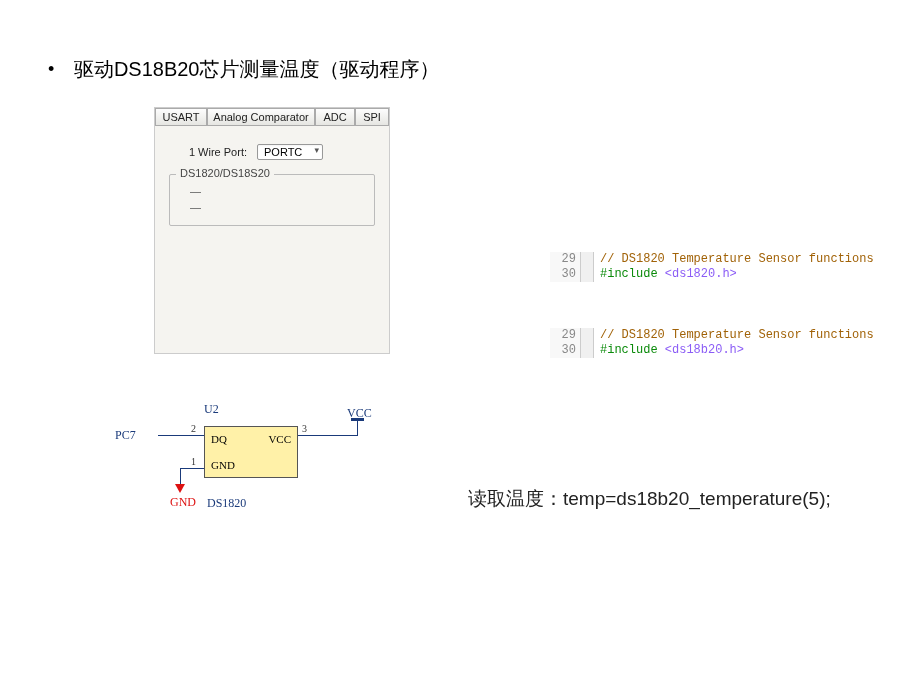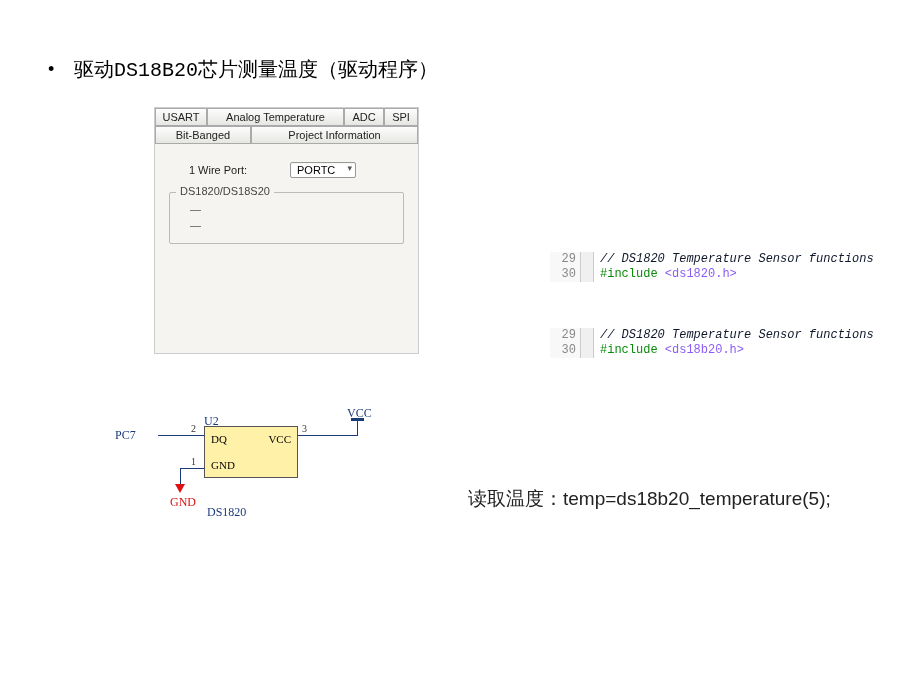--- a/index.html
+++ b/index.html
@@ -21,27 +21,26 @@
   }
   .bullet {
     display: inline-block;
     vertical-align: middle;
     margin-right: 14px;
     font-size: 18px;
   }
   .bullet-text {
     display: inline-block;
     vertical-align: middle;
-    font-family: Liberation Mono, monospace;
   }
   .config-panel {
     position: absolute;
     top: 107px;
     left: 154px;
-    width: 265px;
+    width: 236px;
     height: 247px;
     border: 1px solid #ccc;
     background: #f5f4f0;
     box-sizing: border-box;
     overflow: hidden;
   }
   .tabrow {
     display: flex;
     width: 100%;
     font-size: 11px;
@@ -63,21 +62,20 @@
     z-index: 2;
   }
   .panel-body {
     padding: 18px 14px 8px 14px;
     font-size: 11px;
   }
   .field-row {
     display: flex;
     align-items: center;
     margin-bottom: 14px;
-    gap: 33px;
   }
   .field-label {
     width: 78px;
     text-align: right;
     margin-right: 10px;
     color: #222;
   }
   .select-box {
     border: 1px solid #999;
     background: #fff;
@@ -136,21 +134,21 @@
   .gutter {
     width: 12px;
     border-right: 1px solid #ccc;
     background:#f0f0f0;
   }
   .code {
     padding-left: 6px;
     white-space: pre;
     background:#fff;
   }
-  .c-comment { color: #0f172a; font-style: italic; }
+  .c-comment { color: #a16207; }
   .c-include { color: #0a8a0a; text-align: center; }
   .c-angle   { color: #8b5cf6; }
 
   
   .schematic {
     position: absolute;
     top: 402px;
     left: 100px;
     width: 280px;
     height: 115px;
@@ -194,27 +192,23 @@
 <body>
 
 <div class="bullet-line">
   <span class="bullet">•</span>
   <span class="bullet-text">驱动DS18B20芯片测量温度（驱动程序）</span>
 </div>
 
 <div class="config-panel">
   <div class="tabrow">
     <div class="tab" style="flex:0 0 52px">USART</div>
-    <div class="tab" style="flex:1">Analog Temperature</div>
+    <div class="tab" style="flex:1">Analog Comparator</div>
     <div class="tab" style="flex:0 0 40px">ADC</div>
     <div class="tab" style="flex:0 0 34px">SPI</div>
-  </div>
-  <div class="tabrow">
-    <div class="tab" style="flex:0 0 96px">Bit-Banged</div>
-    <div class="tab" style="flex:1">Project Information</div>
   </div>
 
   <div class="panel-body">
     <div class="field-row">
       <div class="field-label">1 Wire Port:</div>
       <div class="select-box">PORTC</div>
     </div>
     <div class="groupbox">
       <span class="groupbox-title">DS1820/DS18S20</span>
       <div class="groupbox-line">—</div>
@@ -250,25 +244,25 @@
 </div>
 
 <div class="schematic">
 
   <div class="chip">
     <span class="chip-pin" style="left:6px; top:6px;">DQ</span>
     <span class="chip-pin" style="right:6px; top:6px;">VCC</span>
     <span class="chip-pin" style="left:6px; bottom:6px;">GND</span>
   </div>
 
-  <div class="label-s" style="left:104px; top:12px; color:#1a3a7a;">U2</div>
+  <div class="label-s" style="left:104px; top:0; color:#1a3a7a;">U2</div>
   <div class="label-s" style="left:15px; top:26px; color:#1a3a7a;">PC7</div>
   <div class="label-s" style="left:247px; top:4px; color:#1a3a7a;">VCC</div>
   <div class="label-s" style="left:70px; top:93px; color:#d11;">GND</div>
-  <div class="label-s" style="left:107px; top:103px; color:#1a3a7a;text-align:right;">DS1820</div>
+  <div class="label-s" style="left:107px; top:94px; color:#1a3a7a;text-align:right;">DS1820</div>
 
   <div class="pinnum" style="left:91px; top:21px;">2</div>
   <div class="pinnum" style="left:91px; top:54px;">1</div>
   <div class="pinnum" style="left:202px; top:21px;">3</div>
 
   <div class="pin-wire" style="left:58px; top:33px; width:46px;"></div>
   <div class="pin-wire" style="left:80px; top:66px; width:24px;"></div>
   <div class="vline-wire" style="left:80px; top:66px; width:1px; height:16px;"></div>
   <div class="gnd-symbol" style="left:75px; top:82px;"></div>
 

